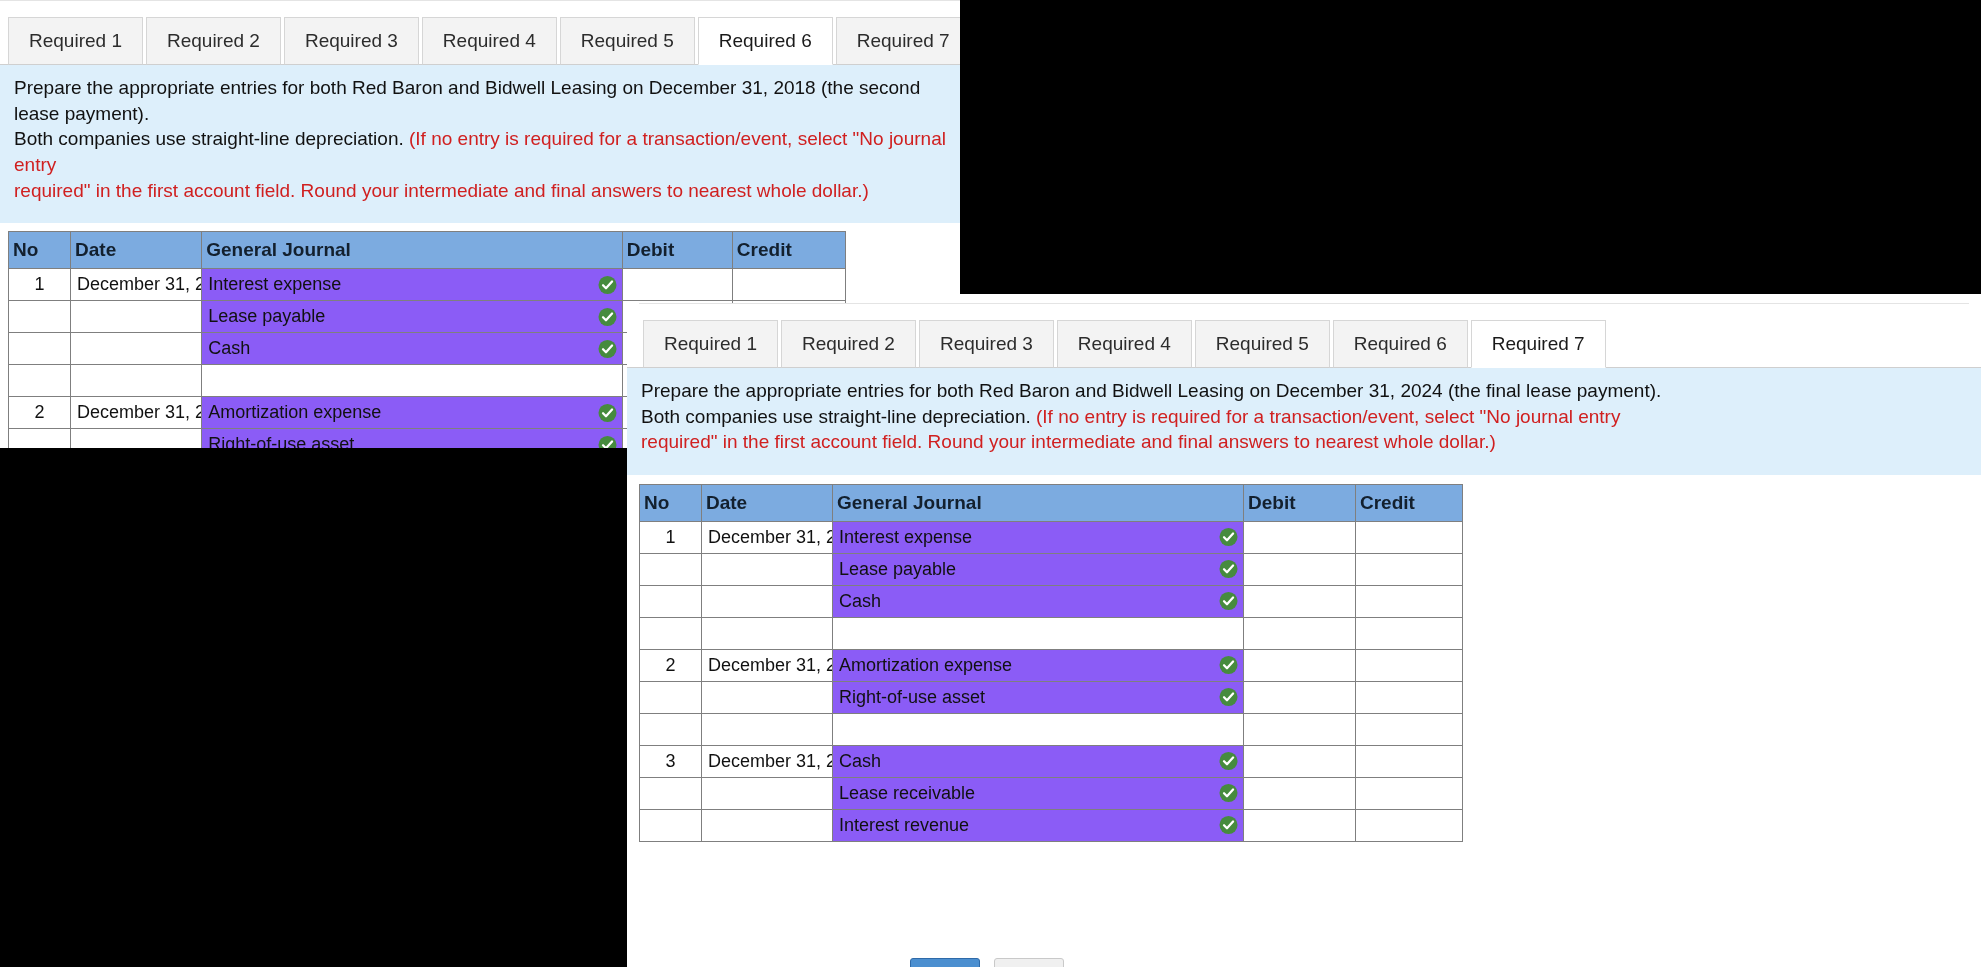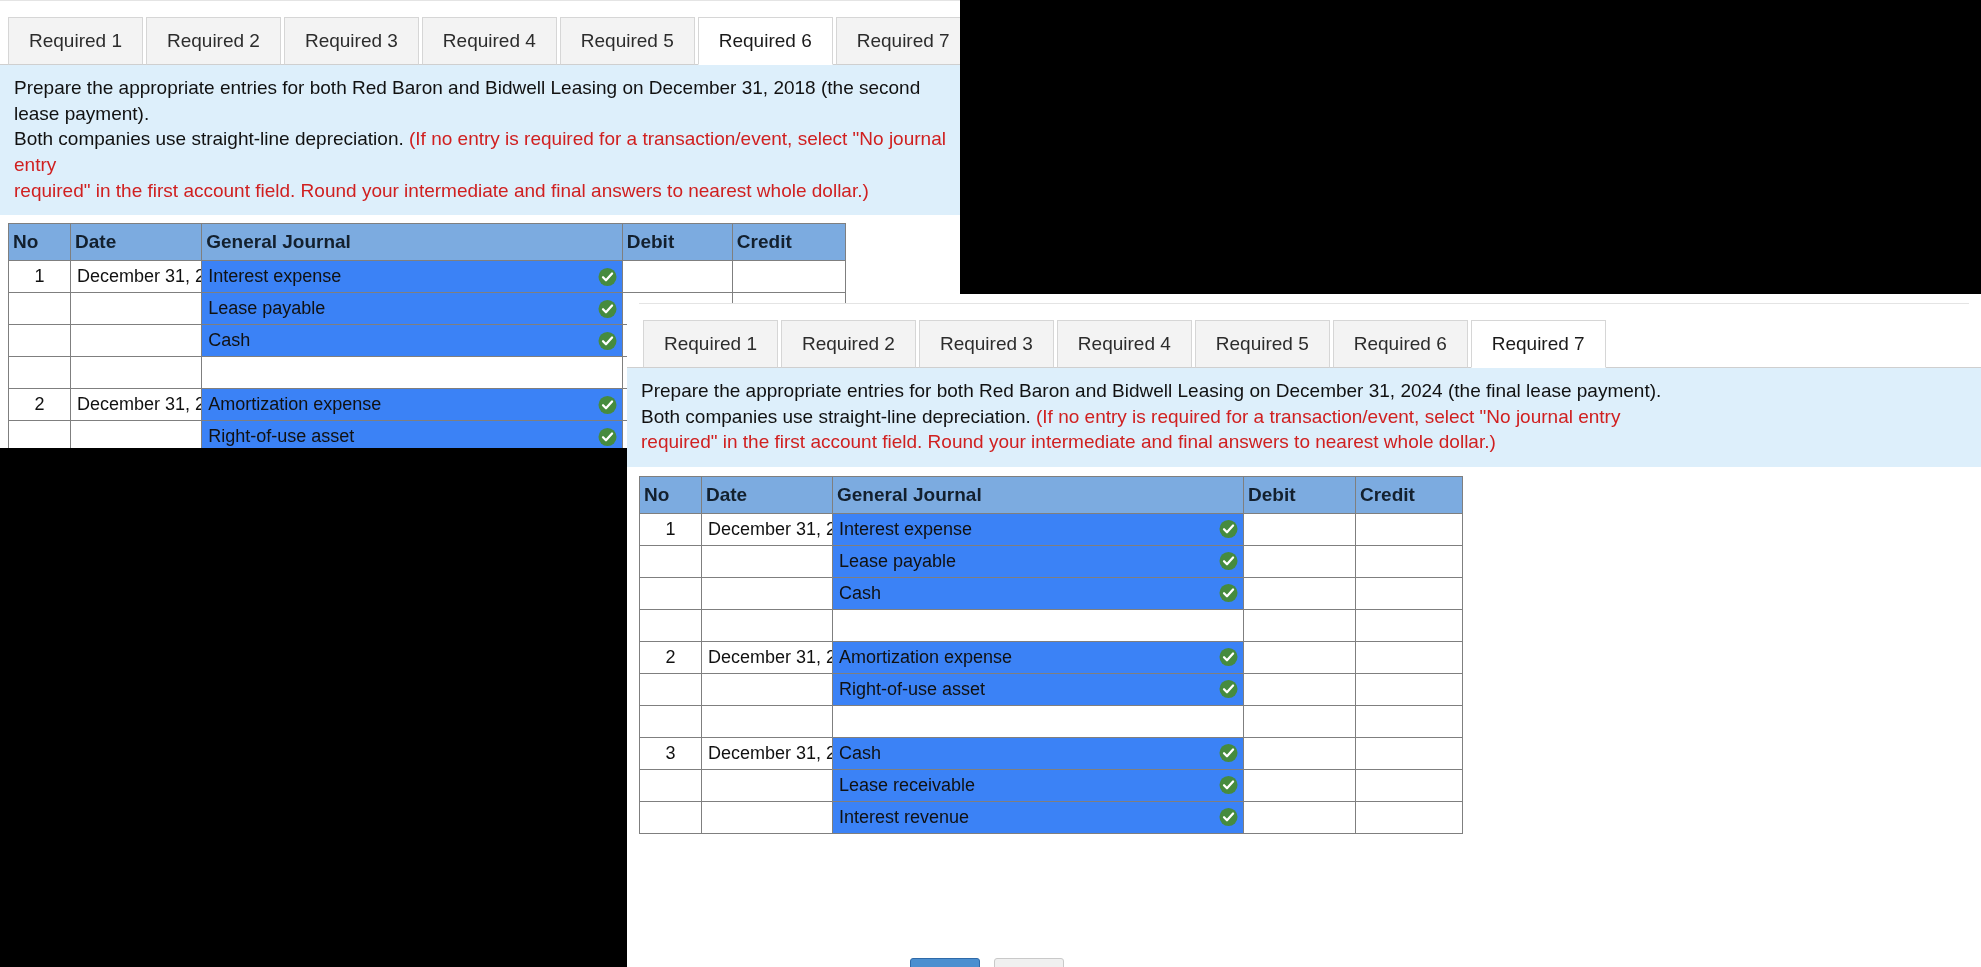--- a/index.html
+++ b/index.html
@@ -59,21 +59,21 @@
   
   .toprule {
     height: 4px;
     border-top: 1px solid #e4e4e4;
     background: #ffffff;
   }
 
   
   .instructions {
     background: #ddeffb;
-    padding: 10px 14px 12px 14px;
+    padding: 10px 14px 20px 14px;
     box-sizing: border-box;
     font-size: 19px;
     line-height: 1.35;
     color: #111111;
   }
   .instructions .hint { color: #d02020; }
 
   
   table.journal {
     border-collapse: collapse;
@@ -95,21 +95,21 @@
   table.journal td {
     border: 1px solid #7f7f7f;
     height: 31px;
     padding: 0 6px;
     vertical-align: middle;
     overflow: hidden;
     white-space: nowrap;
   }
   td.c-no     { text-align: center; background: #ffffff; }
   td.c-date   { text-align: left;  background: #ffffff; }
-  td.c-acct   { background: #3b82f6; position: relative; padding-right: 30px; }
+  td.c-acct   { background: #8b5cf6; position: relative; padding-right: 30px; }
   td.c-acct.empty { background: #ffffff; }
   td.c-amt    { background: #ffffff; }
 
   .okicon {
     position: absolute;
     right: 5px;
     top: 50%;
     transform: translateY(-50%);
     width: 19px;
     height: 19px;

